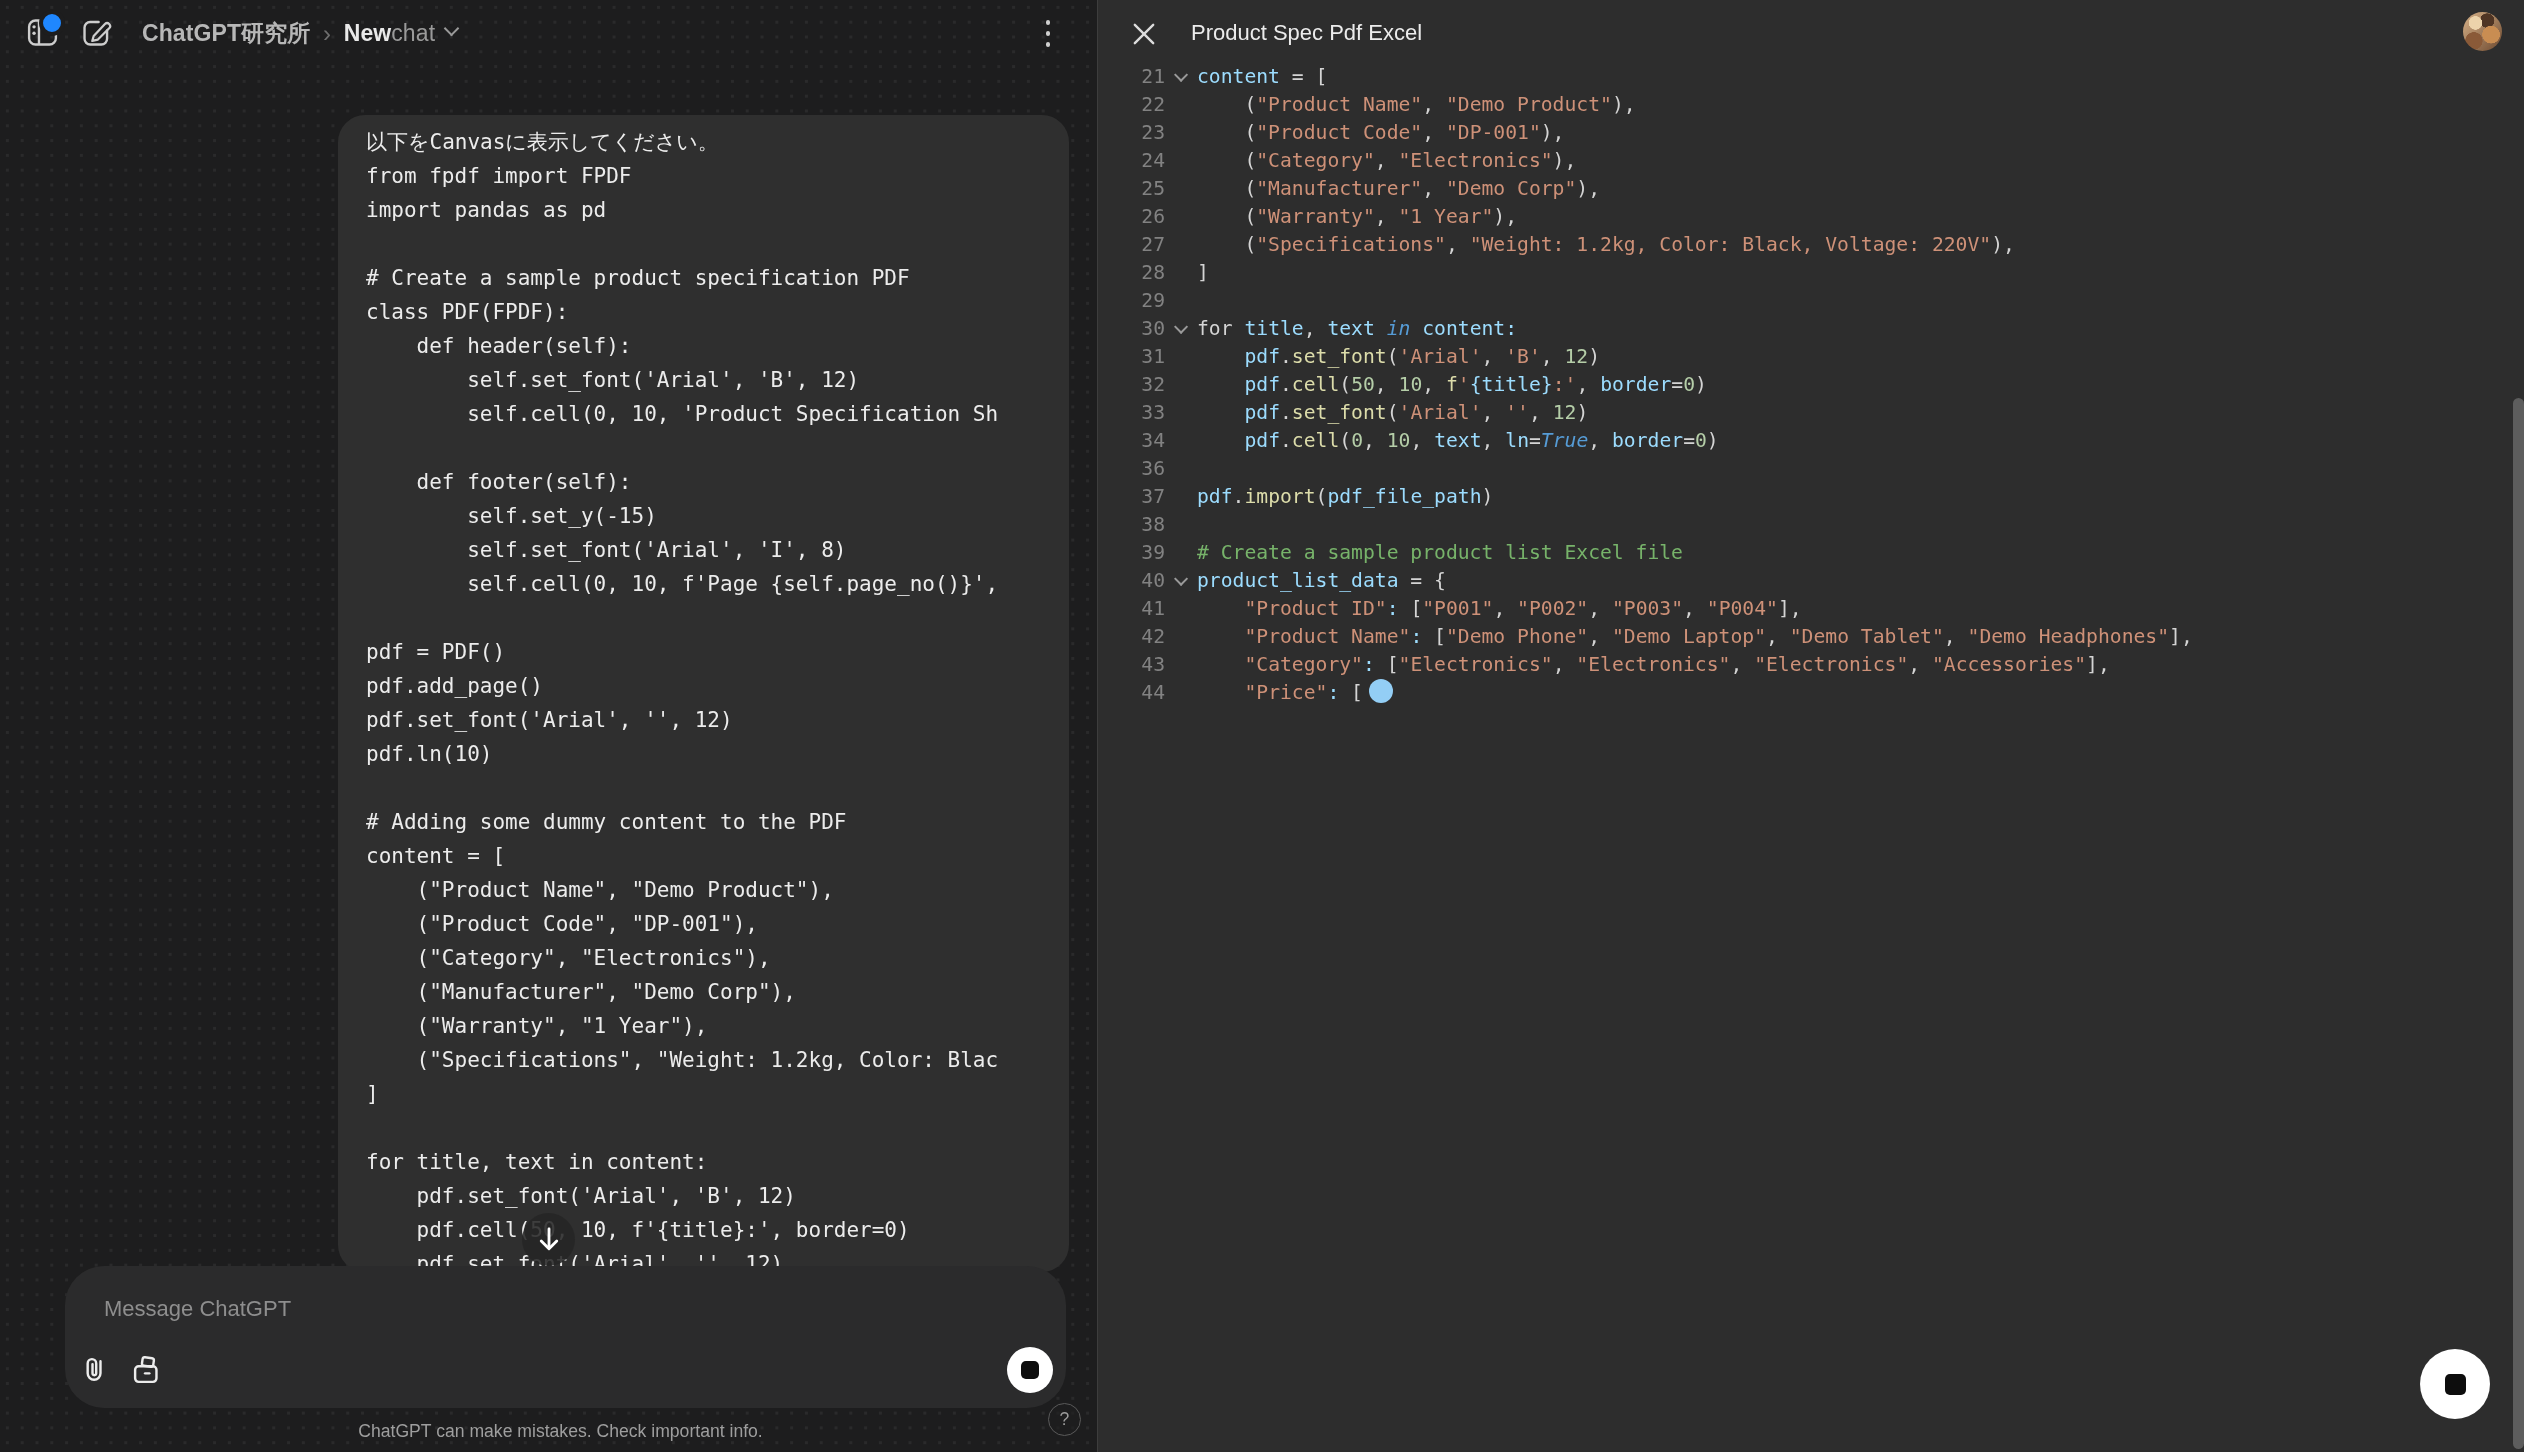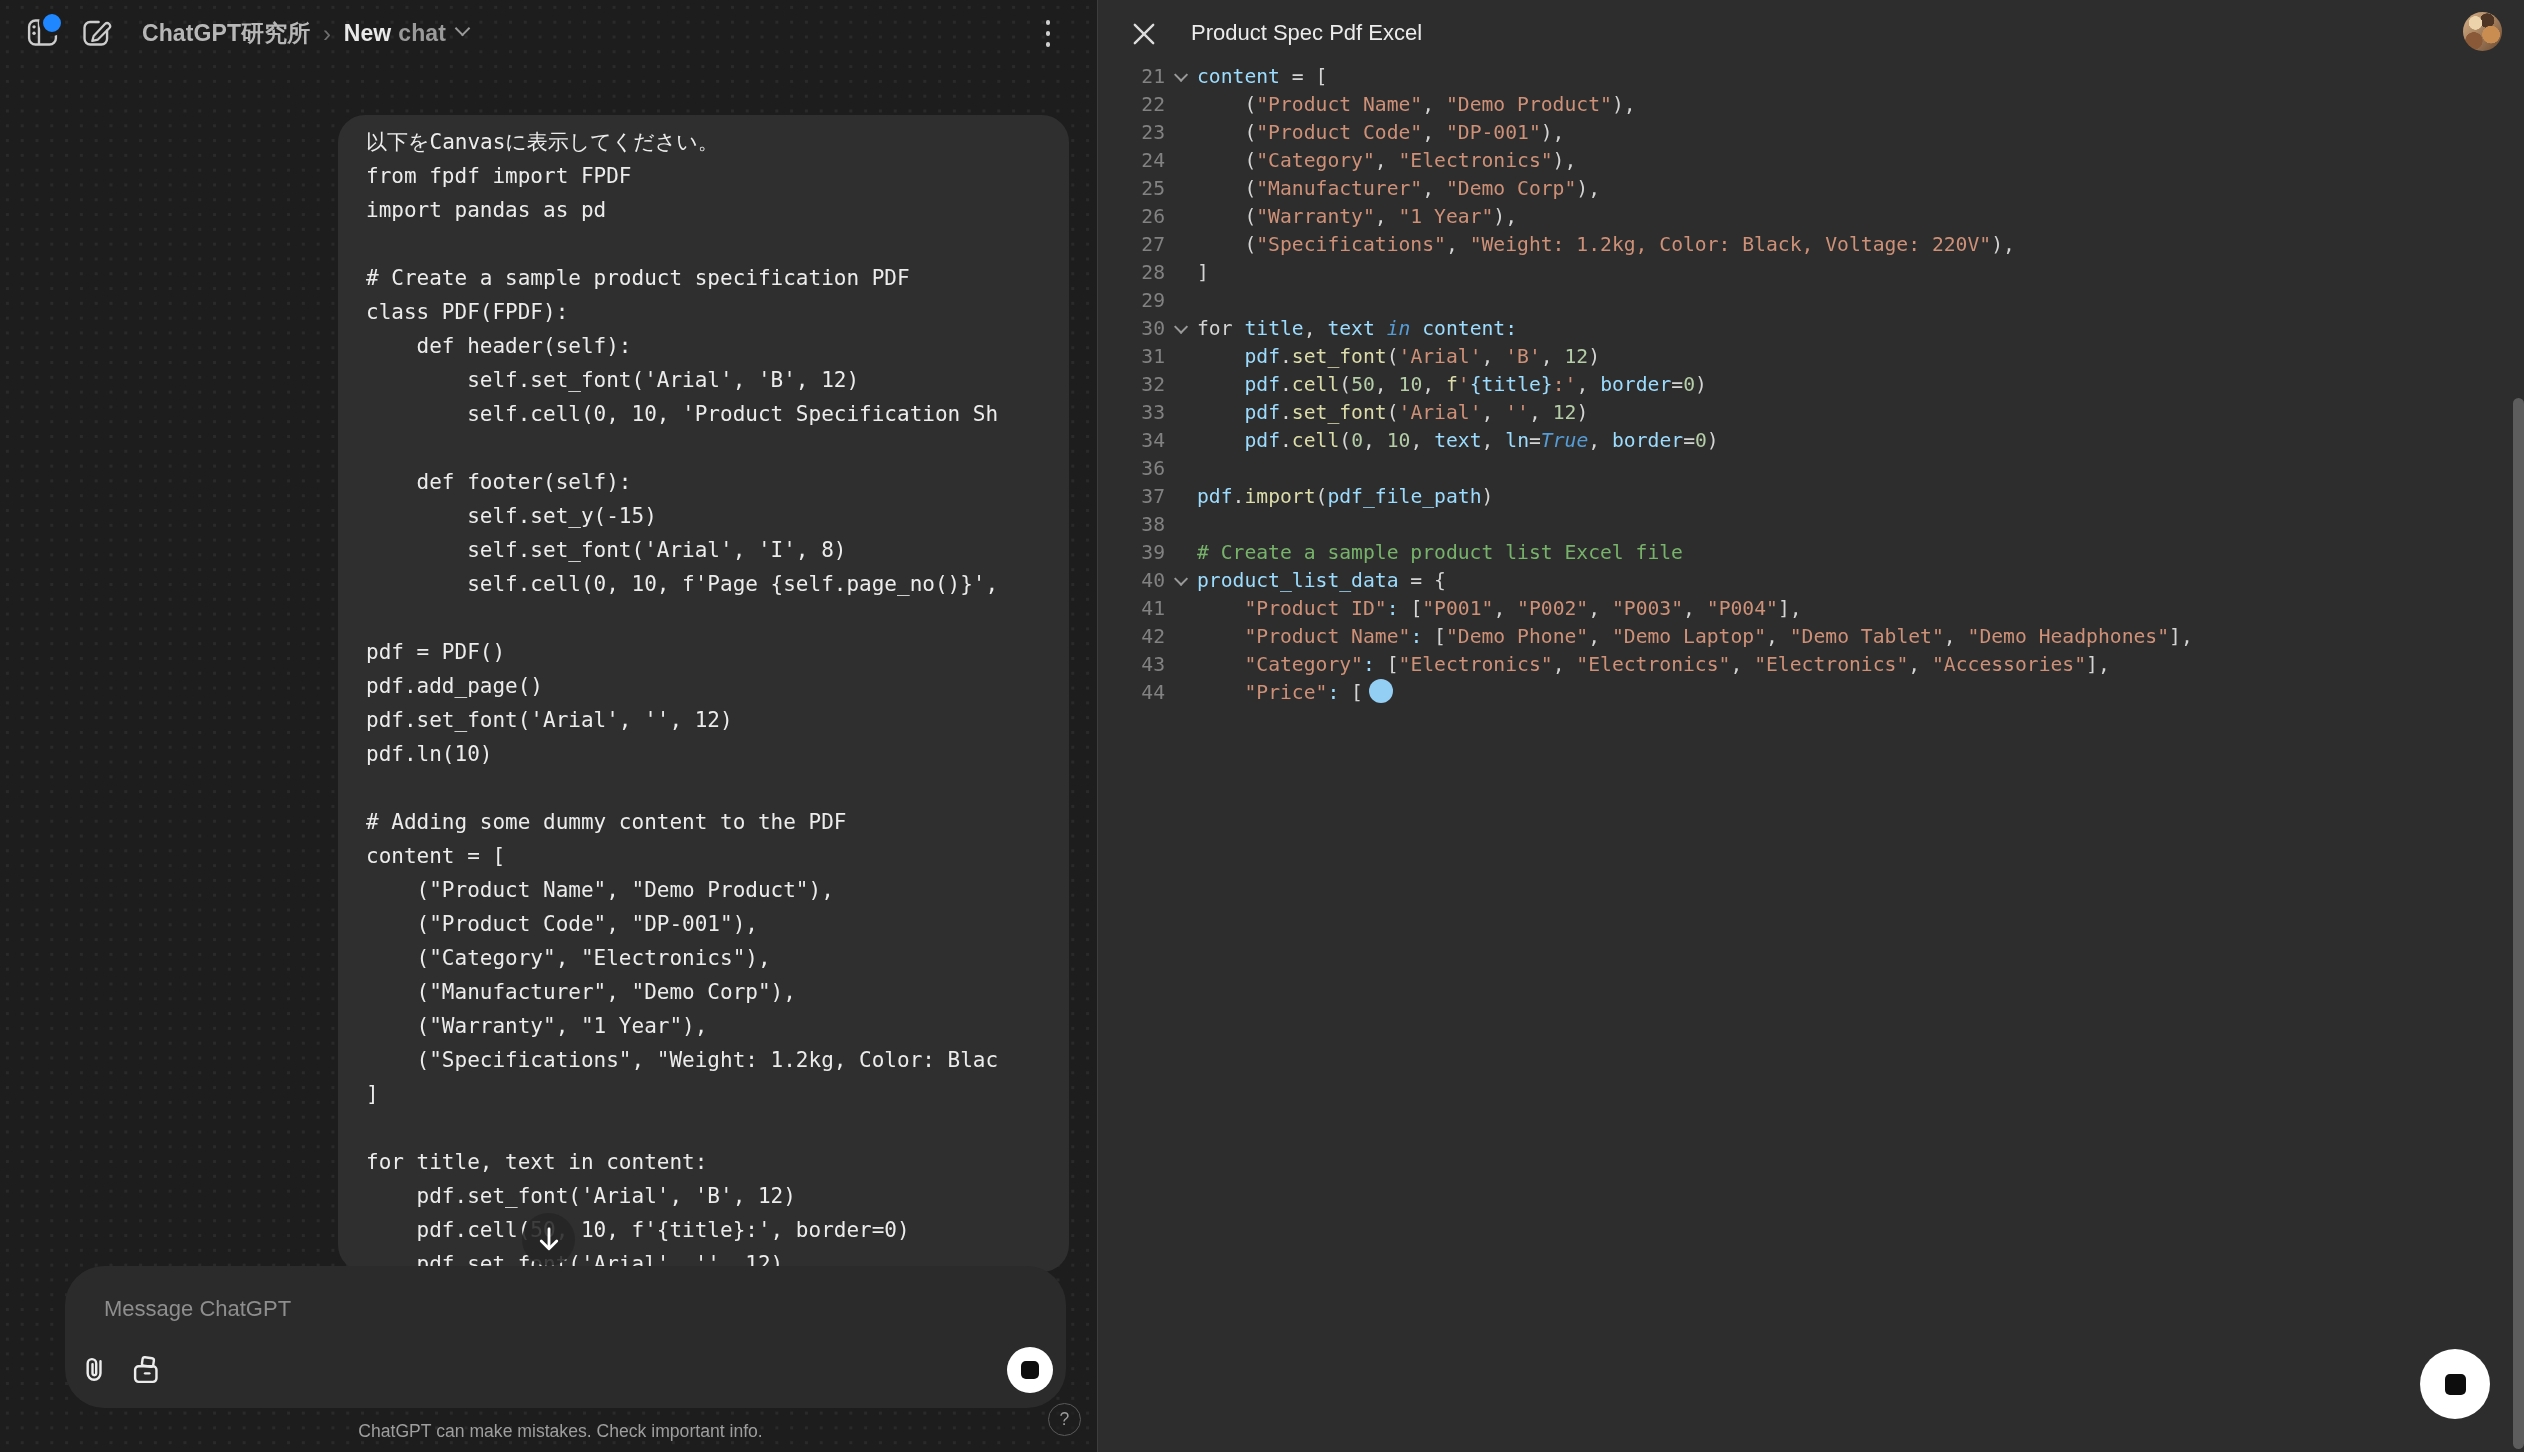--- a/index.html
+++ b/index.html
@@ -13,21 +13,21 @@
   .hdr-icon{position:absolute;top:17px;width:31px;height:31px;cursor:pointer;}
   #sidebar-toggle{left:27px;}
   #compose-btn{left:81px;}
   .blue-dot{position:absolute;right:-7px;top:-7px;width:18px;height:18px;border-radius:50%;
             background:var(--blue-dot);border:4.9px solid var(--page-bg);}
   #breadcrumb{position:absolute;left:142px;top:18px;height:31px;display:flex;align-items:center;
               font-size:23px;letter-spacing:0.1px;}
   #breadcrumb .proj{color:var(--text-dim);font-weight:600;}
   #breadcrumb .sep{color:#6f6f6f;margin:0 12.6px;font-size:24px;font-weight:400;}
   #breadcrumb .t-a{color:#e9e9e9;font-weight:600;}
-  #breadcrumb .t-b{color:#9a9a9a;font-weight:700;margin-left:7px;}
+  #breadcrumb .t-b{color:#9a9a9a;font-weight:400;}
   .caret-down{display:inline-block;width:9px;height:9px;border-left:2.1px solid #9a9a9a;
               border-bottom:2.1px solid #9a9a9a;transform:rotate(-45deg) translate(1.4px,-1.4px);
               margin-left:11.2px;margin-top:-5.6px;}
   #kebab-menu{position:absolute;left:1034px;top:19.7px;width:28px;height:28px;display:flex;
               flex-direction:column;align-items:center;justify-content:center;gap:6.3px;cursor:pointer;}
   #kebab-menu i{width:4.9px;height:4.9px;border-radius:50%;background:#cfcfcf;}
   
   #chat-bubble{position:absolute;left:338px;top:115px;width:731px;height:1157px;
                background:var(--bubble);border-radius:27px;overflow:hidden;}
   #chat-bubble pre{margin:0;padding:9.8px 28px;font-family:"DejaVu Sans Mono", monospace;

